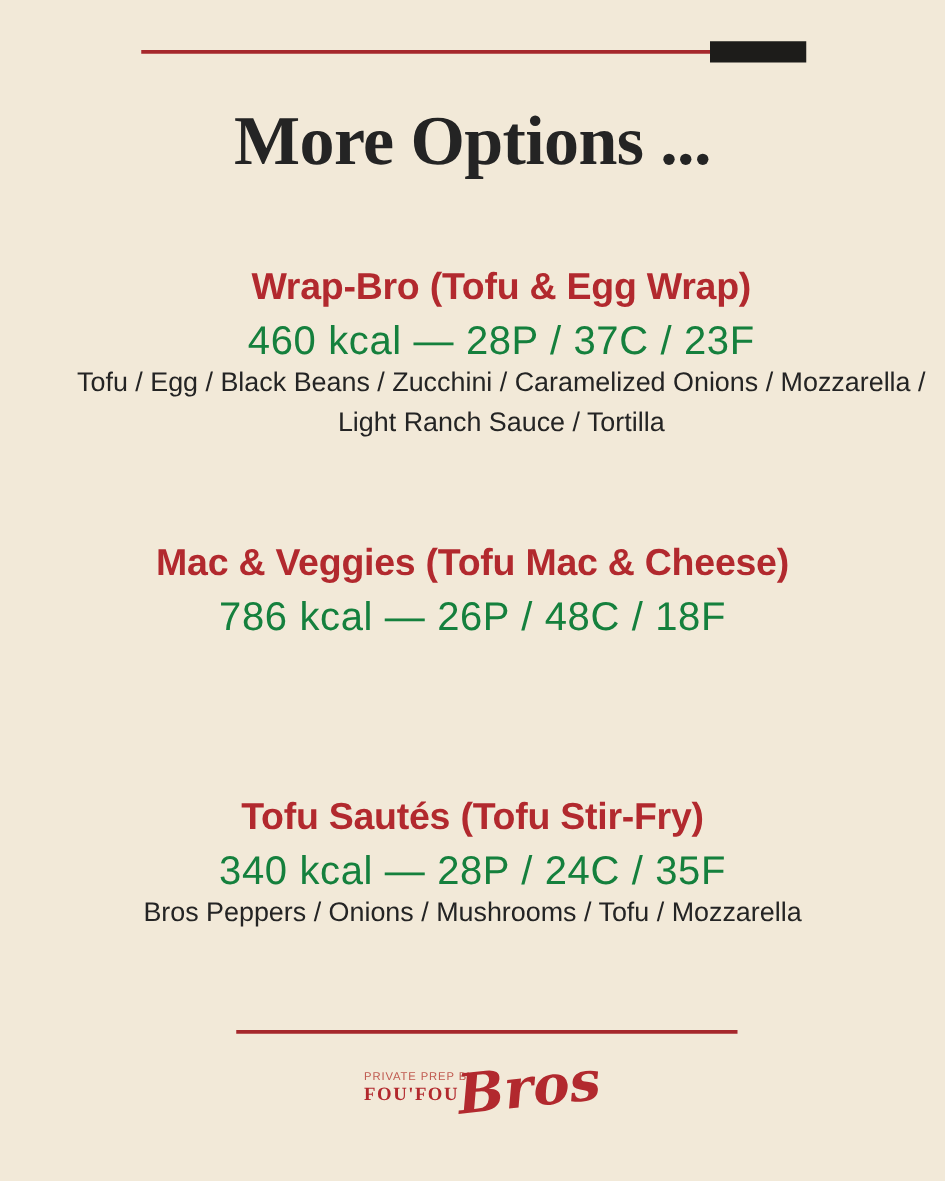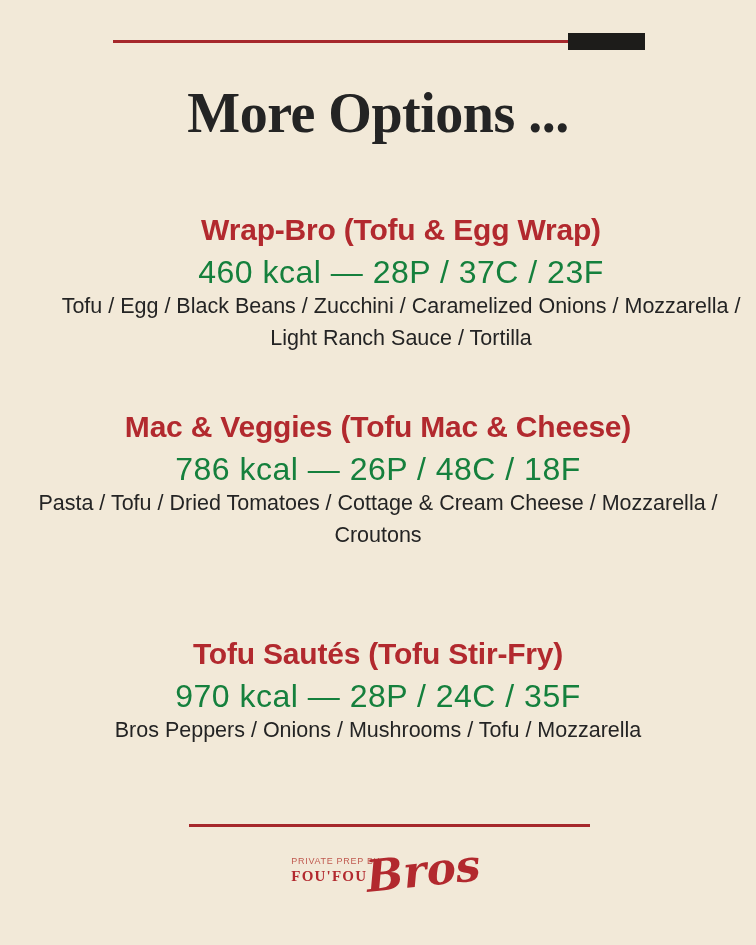--- a/index.html
+++ b/index.html
@@ -26,21 +26,21 @@
     margin: 0; text-align: center;
     font-size: 56px; font-weight: 700; line-height: 1.05;
     color: #242424; letter-spacing: -0.5px; font-family: Liberation Serif, serif;
   }
 
   .menu-item {
     position: absolute; left: 0; width: 100%;
     text-align: center;
   }
   .menu-item.pos-1 { top: 213px; padding-left: 23px; }
-  .menu-item.pos-2 { top: 410px; }
+  .menu-item.pos-2 { top: 434px; }
   .menu-item.pos-3 { top: 637px; }
 
   .item-name {
     font-size: 30px; font-weight: 700; line-height: 1.15;
     color: #b2292e; letter-spacing: -0.2px;
   }
   .item-macros {
     font-size: 32px; font-weight: 400; line-height: 1.1;
     color: #15803d; margin-top: 7px; letter-spacing: 0.5px;
   }
@@ -94,26 +94,25 @@
 
   <section class="menu-item pos-1">
     <div class="item-name">Wrap-Bro (Tofu &amp; Egg Wrap)</div>
     <div class="item-macros">460 kcal — 28P / 37C / 23F</div>
     <div class="item-ingredients">Tofu / Egg / Black Beans / Zucchini / Caramelized Onions / Mozzarella / Light Ranch Sauce / Tortilla</div>
   </section>
 
   <section class="menu-item pos-2">
     <div class="item-name">Mac &amp; Veggies (Tofu Mac &amp; Cheese)</div>
     <div class="item-macros">786 kcal — 26P / 48C / 18F</div>
-    <div class="item-ingredients">Pasta / Tofu / Dried Tomatoes / Cottage &amp; Cream Cheese / Mozzarella / Croutons</div>
   </section>
 
   <section class="menu-item pos-3">
     <div class="item-name">Tofu Sautés (Tofu Stir-Fry)</div>
-    <div class="item-macros">970 kcal — 28P / 24C / 35F</div>
+    <div class="item-macros">340 kcal — 28P / 24C / 35F</div>
     <div class="item-ingredients">Bros Peppers / Onions / Mushrooms / Tofu / Mozzarella</div>
   </section>
 
   <div class="bottom-rule"></div>
 
   <div class="brand">
     <div class="brand-inner">
       <div class="brand-tagline">PRIVATE PREP BY</div>
       <div class="brand-row">
         <span class="brand-name">FOU'FOU</span>

